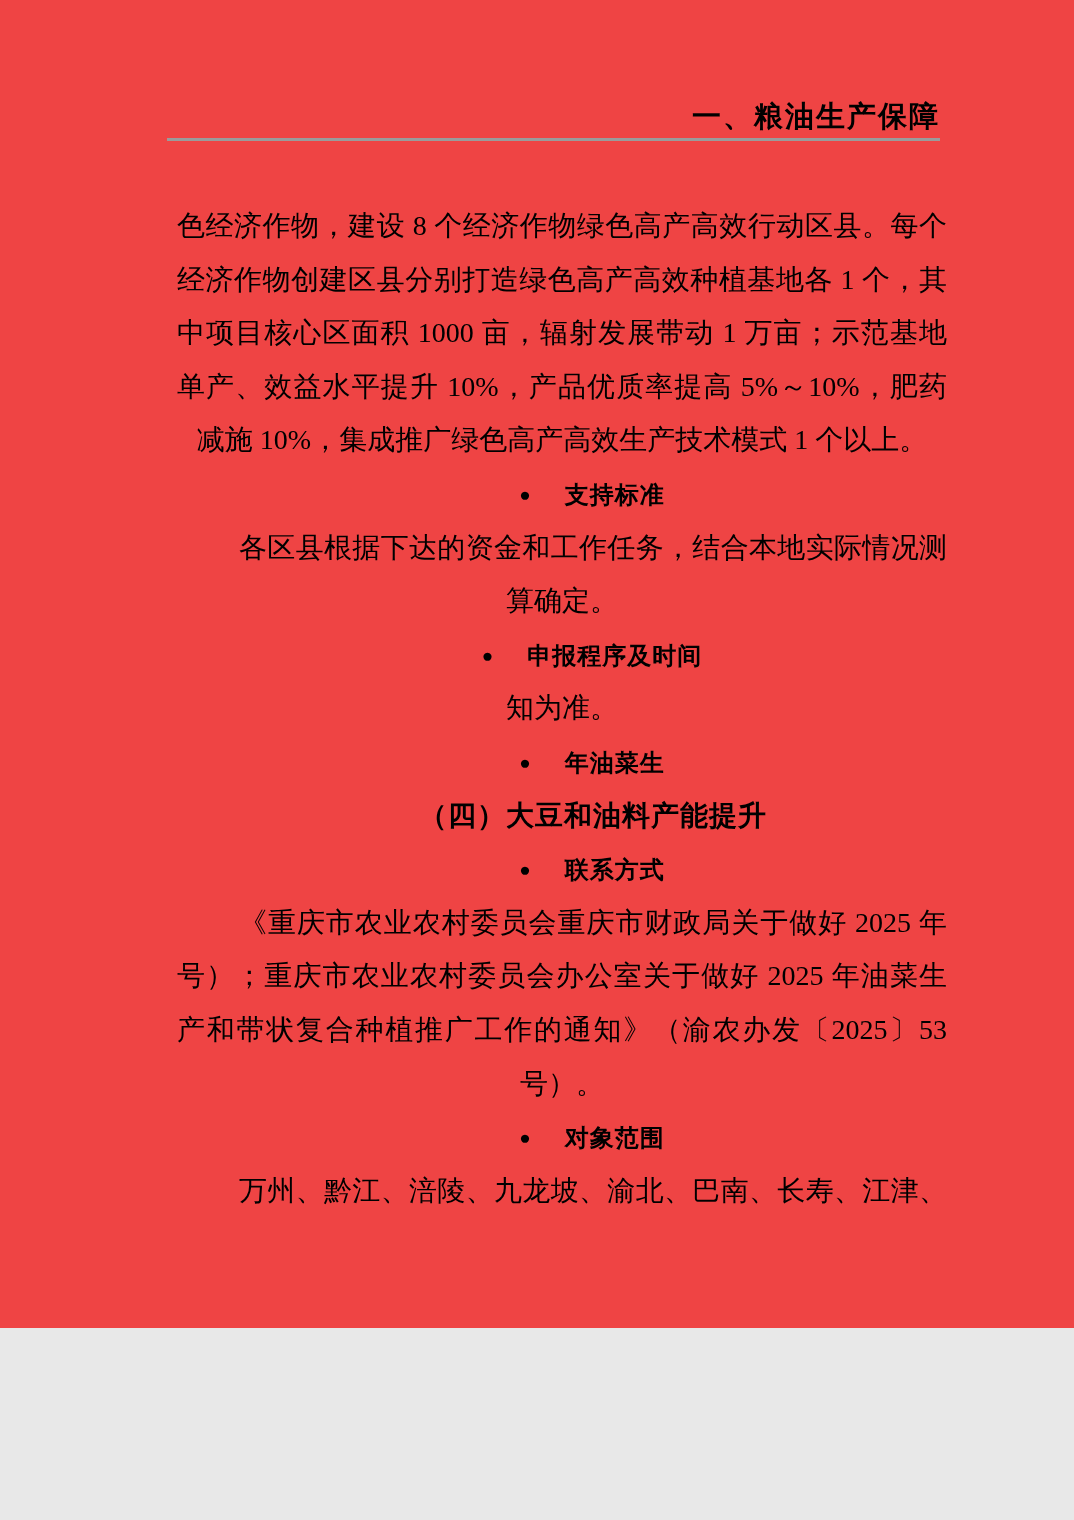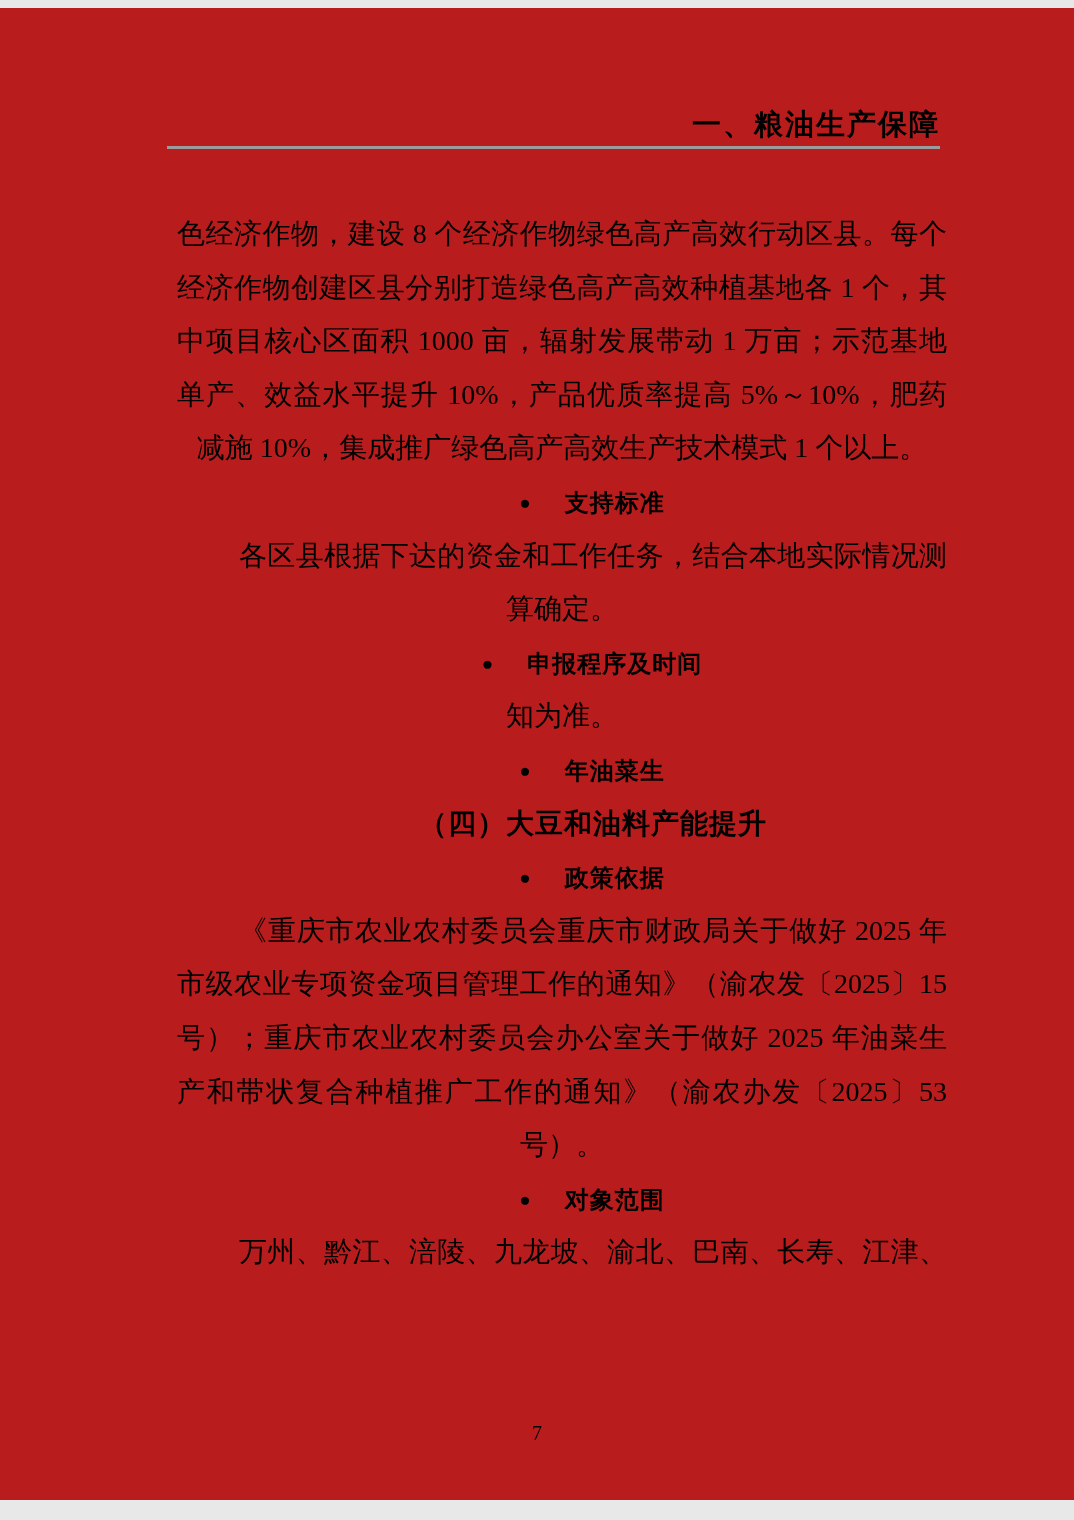--- a/index.html
+++ b/index.html
@@ -1,22 +1,22 @@
 <!DOCTYPE html>
 <html><head>
 <meta charset="utf-8">
 <style>
   * { margin: 0; padding: 0; box-sizing: border-box; }
   html, body { background: #e8e8e8; }
   .page {
     position: relative;
     width: 1074px;
-    height: 1492px;
-    margin: 8px auto;
-    background: #b91c1c;
+    height: 1328px;
+    margin: 0 auto;
+    background: #ef4444;
     font-family: "Liberation Serif", "DejaVu Serif", serif;
     color: #000000;
     overflow: hidden;
   }
   .header-title {
     position: absolute;
     top: 96px;
     right: 134px;
     height: 40px;
     line-height: 40px;
@@ -107,25 +107,24 @@
     <div class="line bullet-heading">
       <span class="bullet">●</span>
       <span class="bh-label">年油菜生</span>
     </div>
 
 
     <div class="line indent section-heading">（四）大豆和油料产能提升</div>
 
     <div class="line bullet-heading">
       <span class="bullet">●</span>
-      <span class="bh-label">政策依据</span>
+      <span class="bh-label">联系方式</span>
     </div>
 
     <div class="line just indent">《重庆市农业农村委员会重庆市财政局关于做好 2025 年</div>
-    <div class="line just">市级农业专项资金项目管理工作的通知》（渝农发〔2025〕15</div>
     <div class="line just">号）；重庆市农业农村委员会办公室关于做好 2025 年油菜生</div>
     <div class="line just">产和带状复合种植推广工作的通知》（渝农办发〔2025〕53</div>
     <div class="line">号）。</div>
 
     <div class="line bullet-heading">
       <span class="bullet">●</span>
       <span class="bh-label">对象范围</span>
     </div>
 
     <div class="line just indent">万州、黔江、涪陵、九龙坡、渝北、巴南、长寿、江津、</div>

